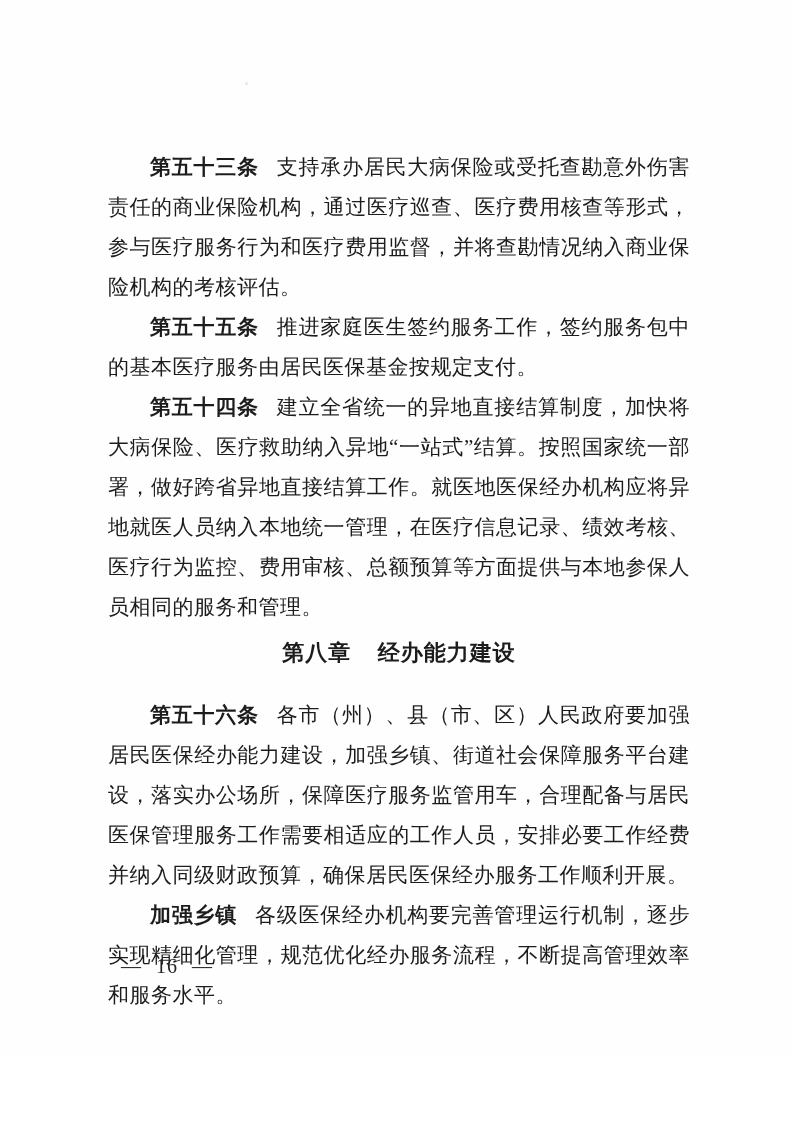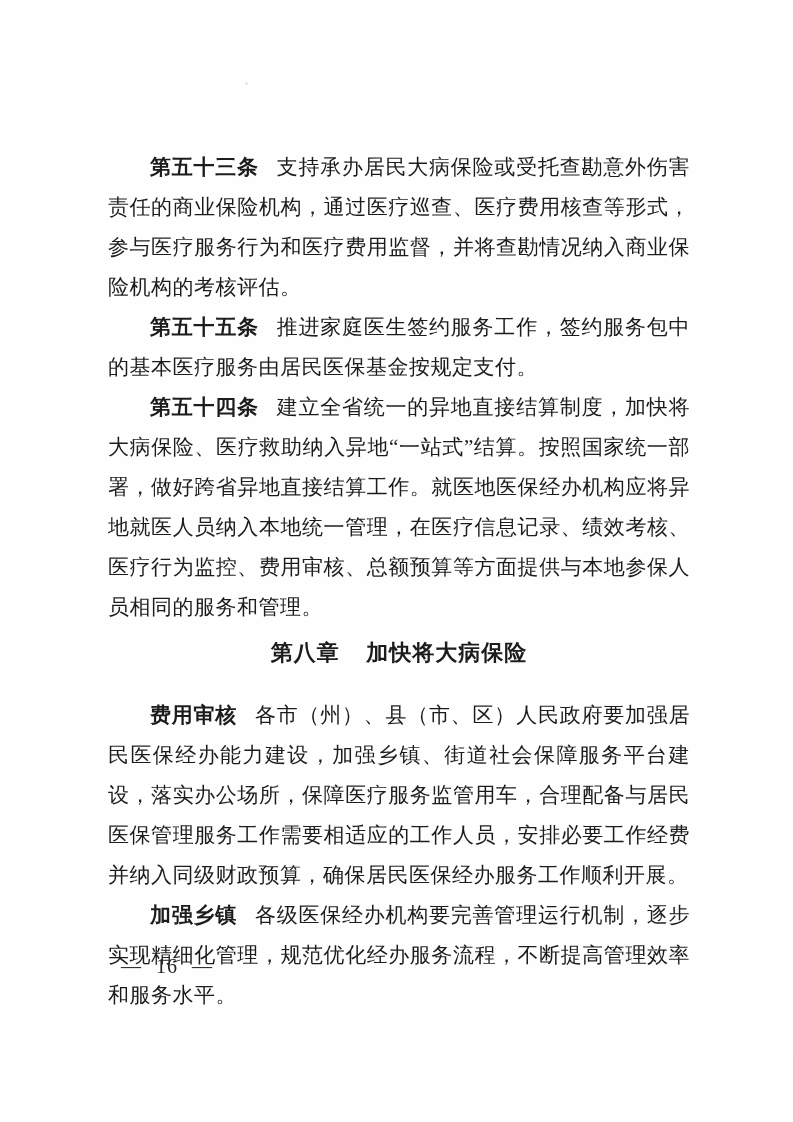--- a/index.html
+++ b/index.html
@@ -74,23 +74,23 @@
 <div class="page">
 
   <div class="content">
 
     <p class="para"><span class="article-label">第五十三条</span><span>支持承办居民大病保险或受托查勘意外伤害责任的商业保险机构，通过医疗巡查、医疗费用核查等形式，参与医疗服务行为和医疗费用监督，并将查勘情况纳入商业保险机构的考核评估。</span></p>
 
     <p class="para"><span class="article-label">第五十五条</span><span>推进家庭医生签约服务工作，签约服务包中的基本医疗服务由居民医保基金按规定支付。</span></p>
 
     <p class="para"><span class="article-label">第五十四条</span><span>建立全省统一的异地直接结算制度，加快将大病保险、医疗救助纳入异地“一站式”结算。按照国家统一部署，做好跨省异地直接结算工作。就医地医保经办机构应将异地就医人员纳入本地统一管理，在医疗信息记录、绩效考核、医疗行为监控、费用审核、总额预算等方面提供与本地参保人员相同的服务和管理。</span></p>
 
-    <h2 class="para chapter-heading"><span class="chapter-number">第八章</span><span>加快将大病保险</span></h2>
+    <h2 class="para chapter-heading"><span class="chapter-number">第八章</span><span>经办能力建设</span></h2>
 
-    <p class="para"><span class="article-label">费用审核</span><span>各市（州）、县（市、区）人民政府要加强居民医保经办能力建设，加强乡镇、街道社会保障服务平台建设，落实办公场所，保障医疗服务监管用车，合理配备与居民医保管理服务工作需要相适应的工作人员，安排必要工作经费并纳入同级财政预算，确保居民医保经办服务工作顺利开展。</span></p>
+    <p class="para"><span class="article-label">第五十六条</span><span>各市（州）、县（市、区）人民政府要加强居民医保经办能力建设，加强乡镇、街道社会保障服务平台建设，落实办公场所，保障医疗服务监管用车，合理配备与居民医保管理服务工作需要相适应的工作人员，安排必要工作经费并纳入同级财政预算，确保居民医保经办服务工作顺利开展。</span></p>
 
     <p class="para"><span class="article-label">加强乡镇</span><span>各级医保经办机构要完善管理运行机制，逐步实现精细化管理，规范优化经办服务流程，不断提高管理效率和服务水平。</span></p>
 
   </div>
 
   <div class="page-footer">— 16 —</div>
 
   <div class="speckle speckle-1"></div>
   <div class="speckle speckle-2"></div>
   <div class="speckle speckle-3"></div>

